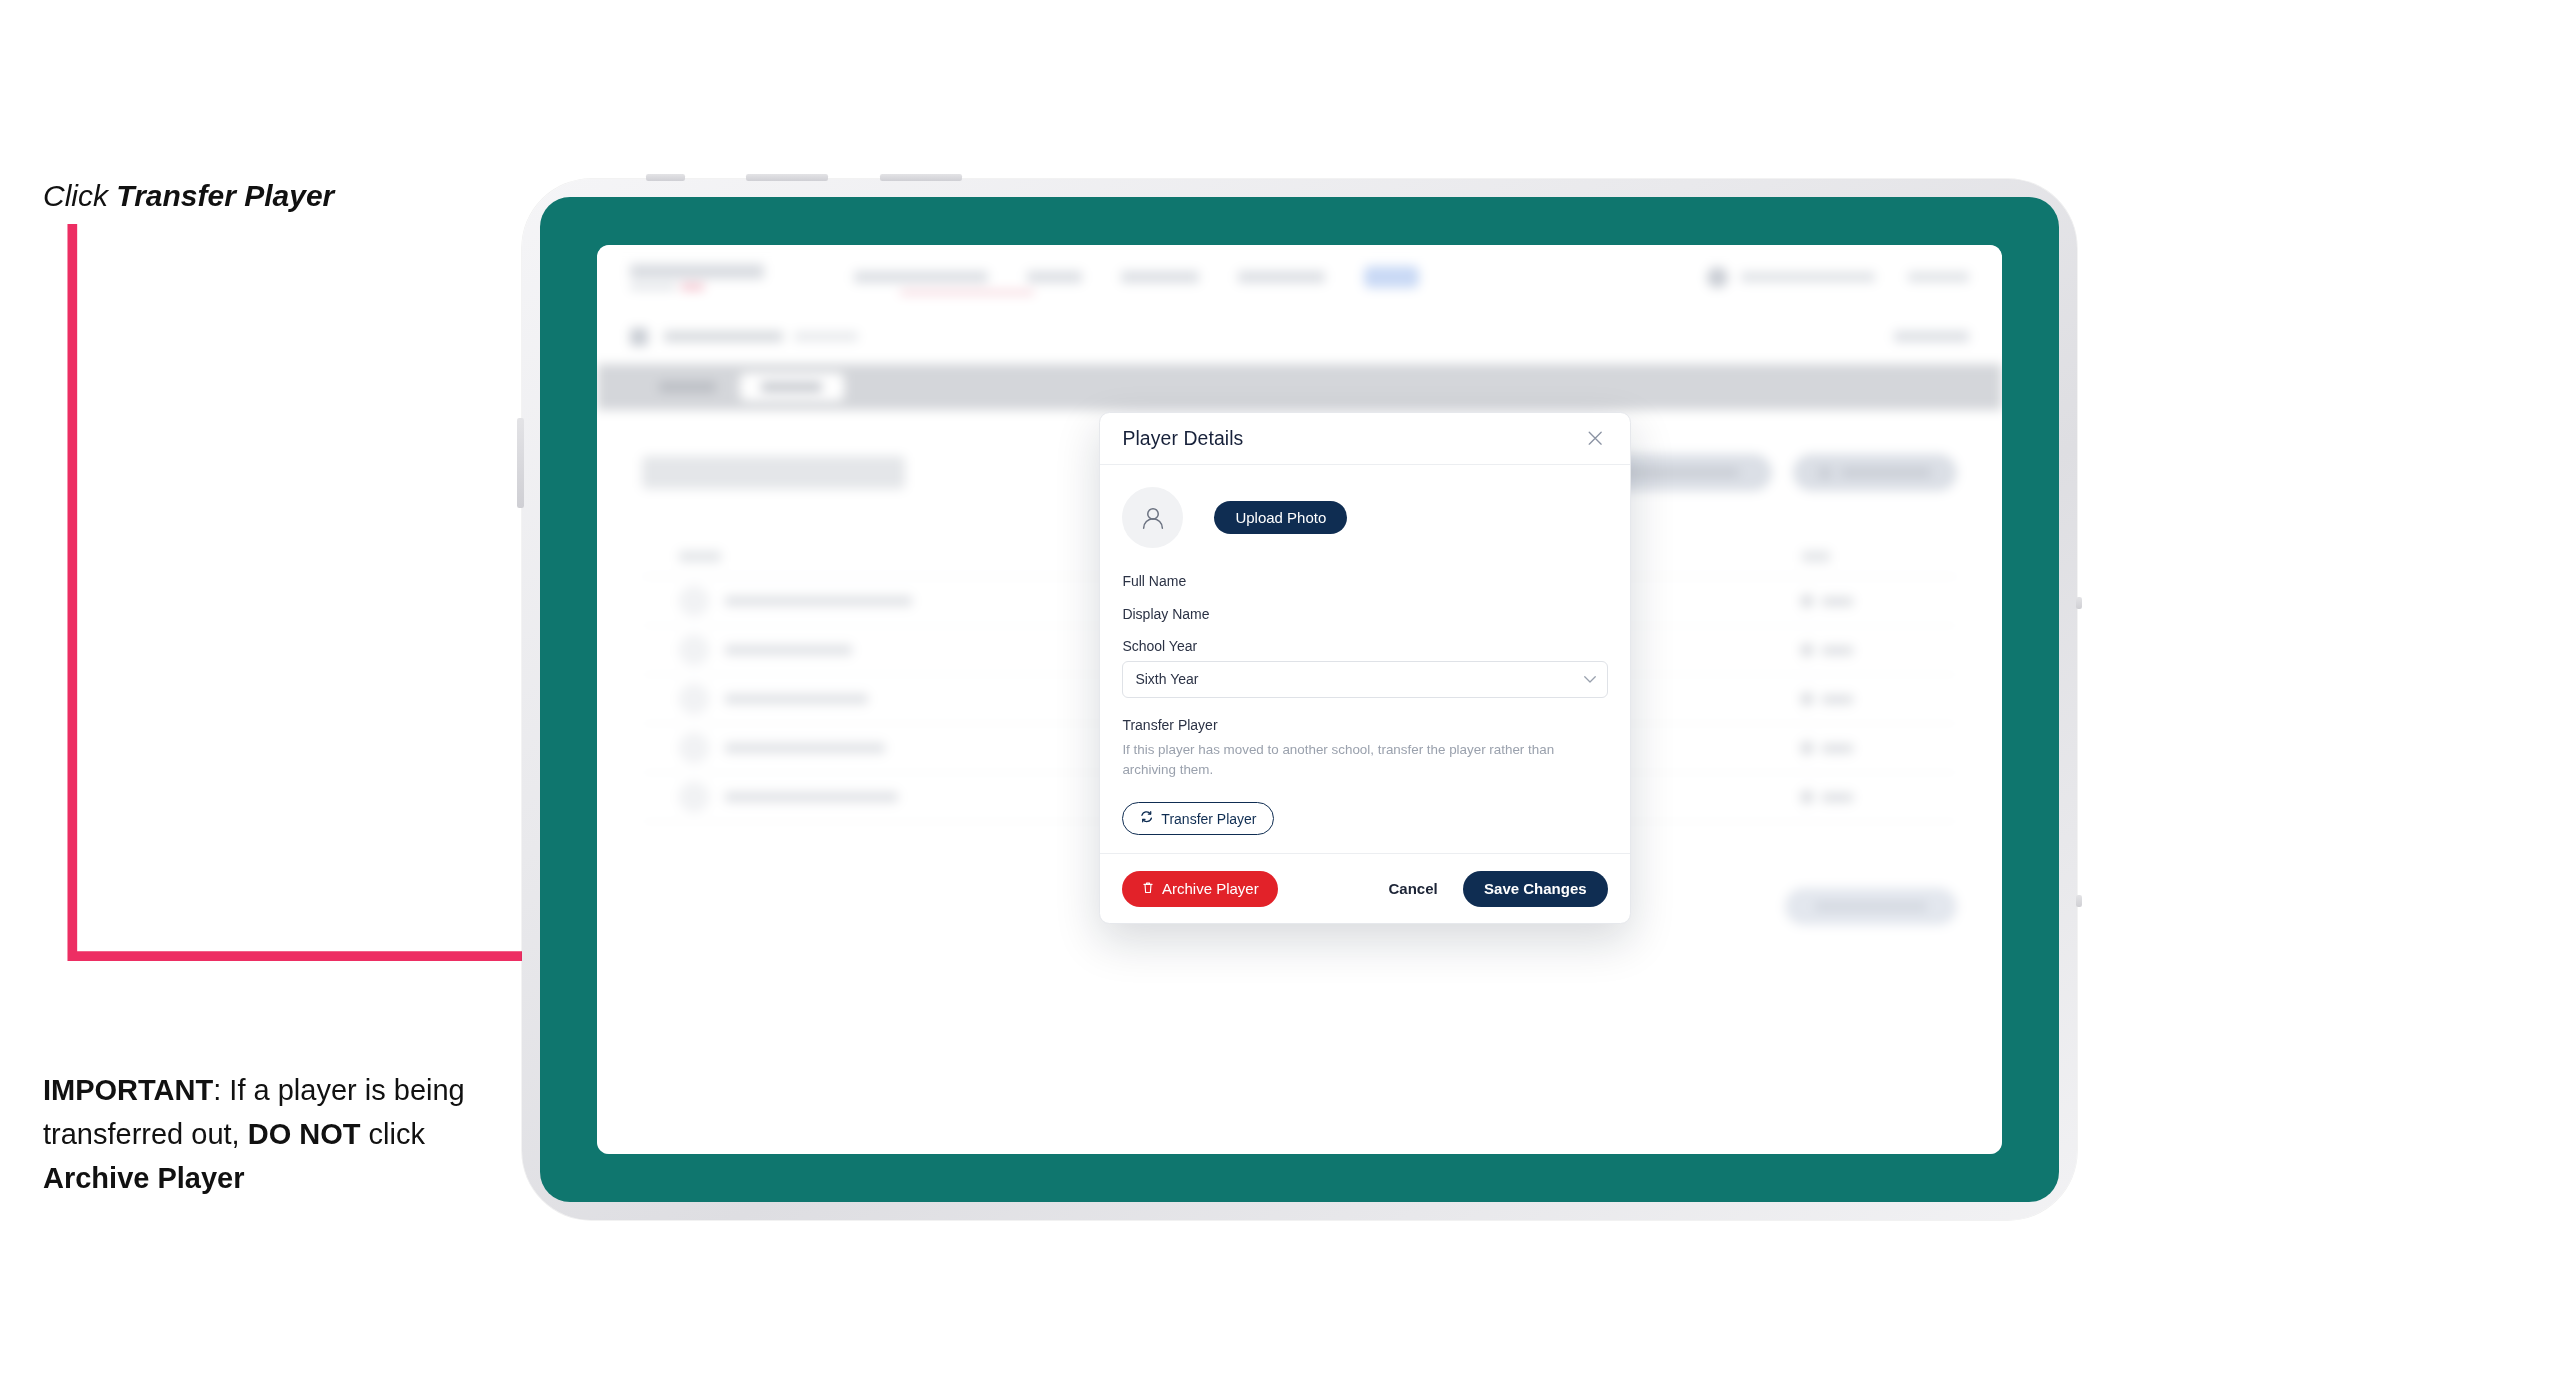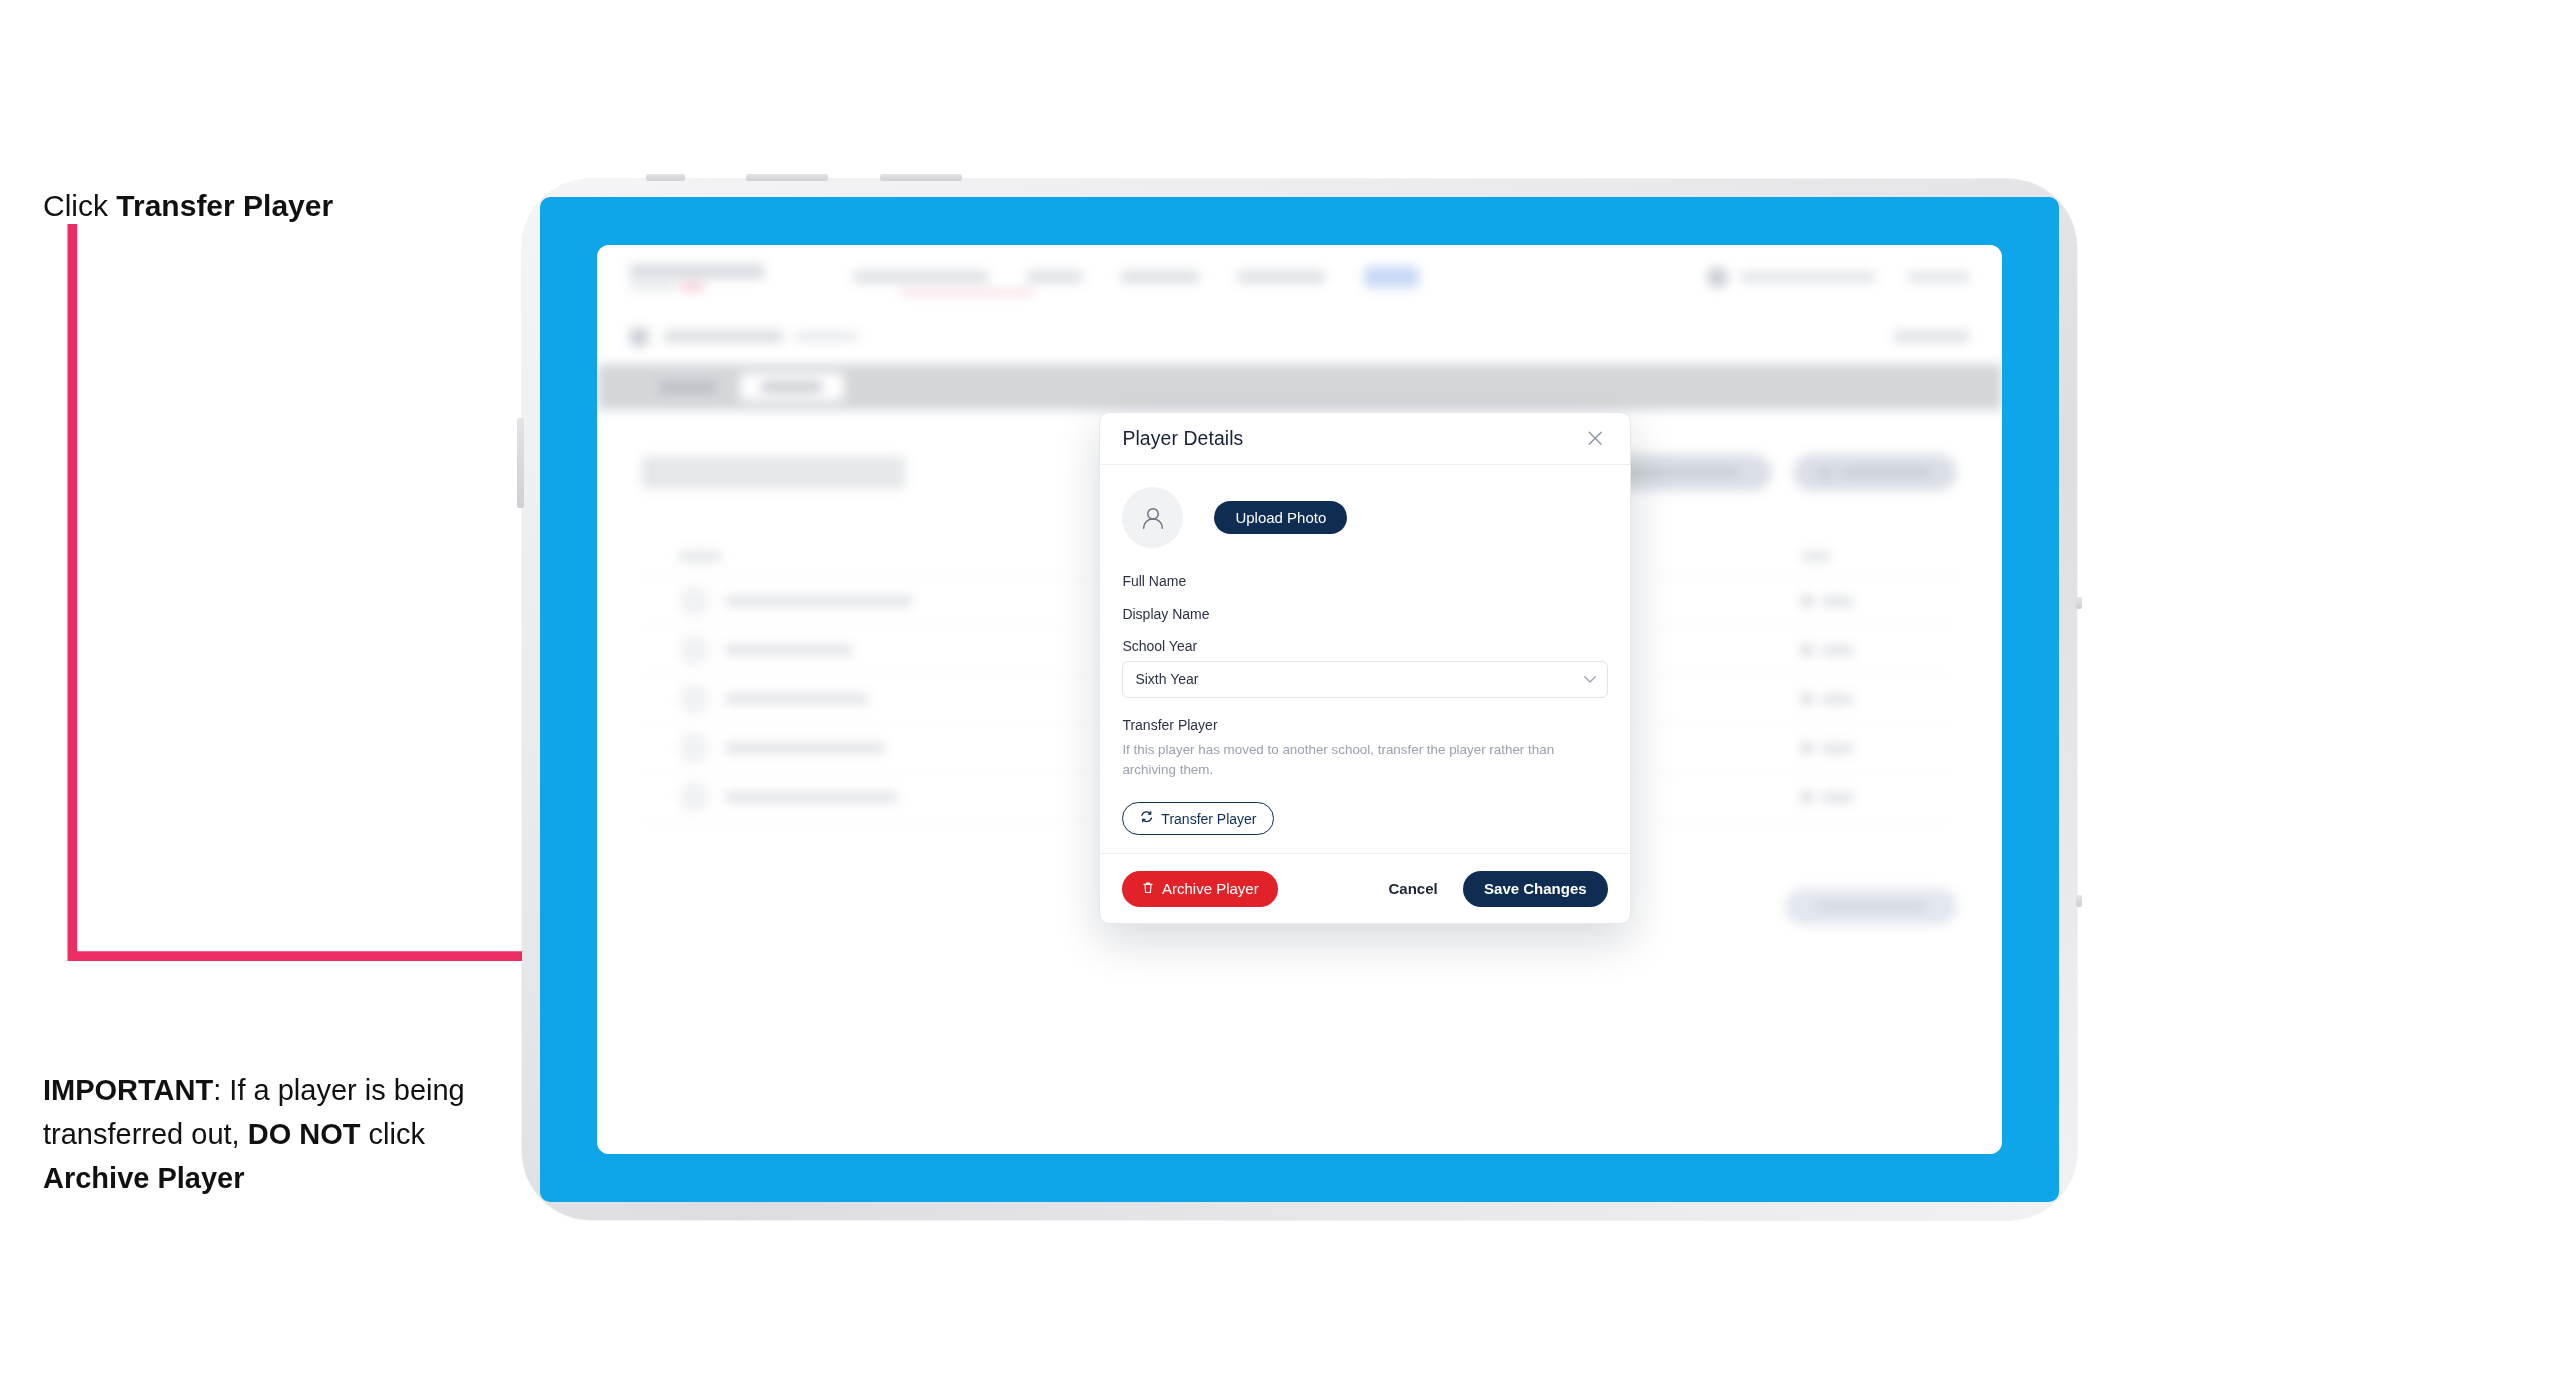--- a/index.html
+++ b/index.html
@@ -11,23 +11,24 @@
     position:relative;
   }
 
   
   .annotation{
     position:absolute;
     color:#111111;
     font-family:"Liberation Sans", sans-serif;
   }
   #annot-top{
-    left:43px; top:187px;
+    left:43px; top:177px;
     font-size:30px; line-height:1.25;
     white-space:nowrap;
+    font-style:italic;
   }
   #annot-bottom{
     left:43px; top:1068px;
     font-size:29px; line-height:1.52;
     width:448px;
   }
   .annot-strong{font-weight:bold;}
 
   
   #pointer-arrow{
@@ -45,22 +46,22 @@
   }
   .tablet-body{
     position:absolute; inset:0;
     background:linear-gradient(150deg,#f5f5f7 0%,#e9e9ec 35%,#dedee2 60%,#f2f2f4 100%);
     border-radius:69px;
     box-shadow:0 0 0 0.7px rgba(0,0,0,0.07);
   }
   .tablet-screen-bezel{
     position:absolute;
     left:18px; top:18px; right:18px; bottom:18px;
-    background:#0ea5e9;
-    border-radius:10px;
+    background:#0f766e;
+    border-radius:30px;
   }
   .tablet-screen{
     position:absolute;
     left:57px; top:48px; right:57px; bottom:48px;
     background:#ffffff;
     border-radius:12px;
     overflow:hidden;
   }
   .hw-btn{
     position:absolute;

